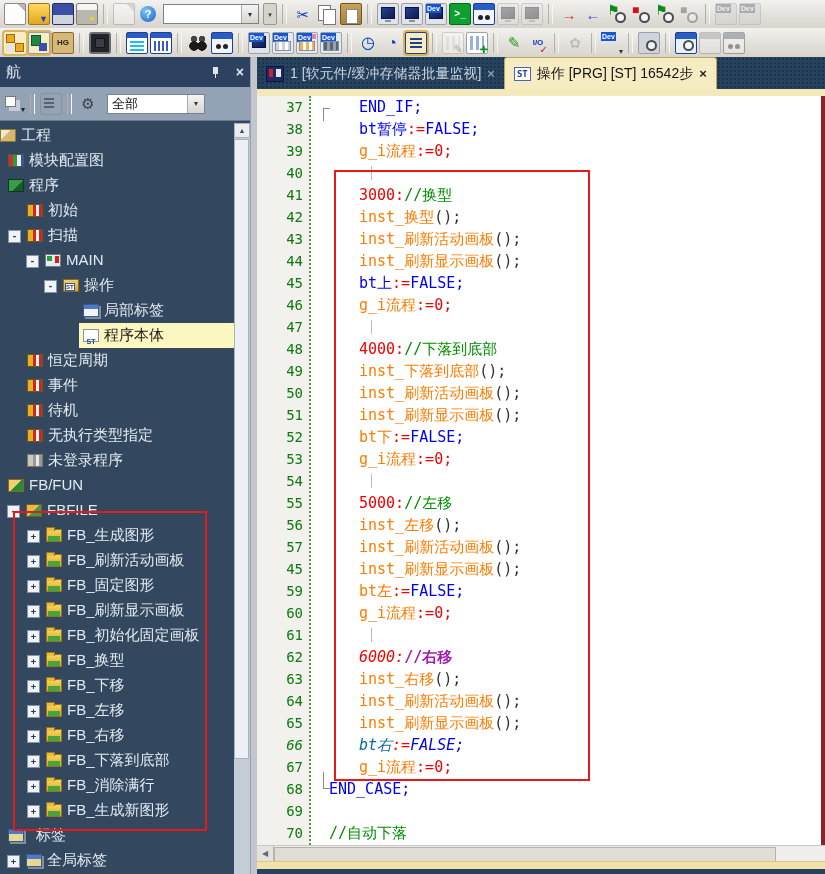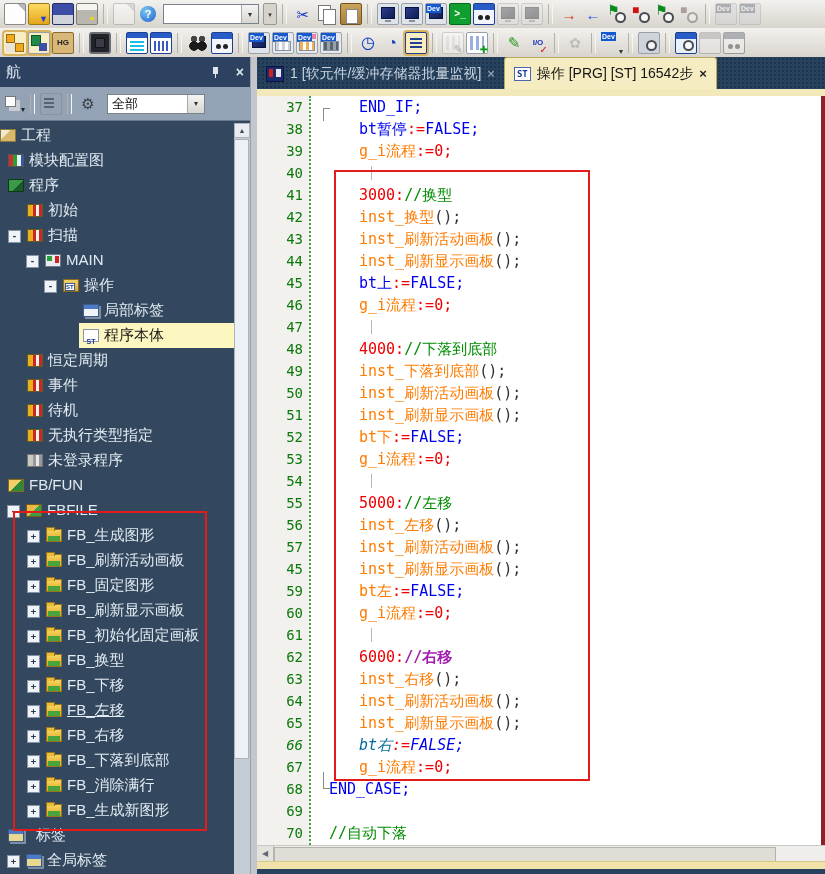--- a/index.html
+++ b/index.html
@@ -491,21 +491,21 @@
         <span class="tlabel" style="left: 67px;">FB_换型</span>
       </div>
       <div class="trow" style="top: 550px;">
         <span class="exp" style="left: 27px;">+</span>
         <span class="ti ti-folder" style="left: 46px;"></span>
         <span class="tlabel" style="left: 67px;">FB_下移</span>
       </div>
       <div class="trow" style="top: 575px;">
         <span class="exp" style="left: 27px;">+</span>
         <span class="ti ti-folder" style="left: 46px;"></span>
-        <span class="tlabel" style="left: 67px; text-decoration: underline;">FB_左移</span>
+        <span class="tlabel" style="left: 67px;">FB_左移</span>
       </div>
       <div class="trow" style="top: 600px;">
         <span class="exp" style="left: 27px;">+</span>
         <span class="ti ti-folder" style="left: 46px;"></span>
         <span class="tlabel" style="left: 67px;">FB_右移</span>
       </div>
       <div class="trow" style="top: 625px;">
         <span class="exp" style="left: 27px;">+</span>
         <span class="ti ti-folder" style="left: 46px;"></span>
         <span class="tlabel" style="left: 67px;">FB_下落到底部</span>
@@ -652,21 +652,21 @@
         <div class="cl" style="top: 506px;">
           <span class="lnum" style="color: rgb(11, 122, 11);">60</span>
           <span class="ct i1"><span style="color: rgb(255, 123, 0);">g_i流程</span><span style="color: rgb(240, 0, 0);">:=</span><span style="color: rgb(240, 0, 0);">0</span><span style="color: rgb(240, 0, 0);">;</span></span>
         </div>
         <div class="cl" style="top: 528px;">
           <span class="lnum" style="color: rgb(11, 122, 11);">61</span>
           <span class="lguide"></span>
         </div>
         <div class="cl" style="top: 550px;">
           <span class="lnum" style="color: rgb(11, 122, 11);">62</span>
-          <span class="ct i1"><span style="color: rgb(240, 0, 0);">6000:</span><span style="color: #a21caf; font-weight: bold;">//右移</span></span>
+          <span class="ct i1"><span style="color: rgb(240, 0, 0); font-style: italic;">6000:</span><span style="color: #a21caf; font-weight: bold;">//右移</span></span>
         </div>
         <div class="cl" style="top: 572px;">
           <span class="lnum" style="color: rgb(11, 122, 11); text-align: right;">63</span>
           <span class="ct i1"><span style="color: rgb(255, 123, 0);">inst_右移</span><span style="color: rgb(48, 48, 48);">();</span></span>
         </div>
         <div class="cl" style="top: 594px;">
           <span class="lnum" style="color: rgb(11, 122, 11);">64</span>
           <span class="ct i1"><span style="color: rgb(255, 123, 0);">inst_刷新活动画板</span><span style="color: rgb(48, 48, 48);">();</span></span>
         </div>
         <div class="cl" style="top: 616px;">

